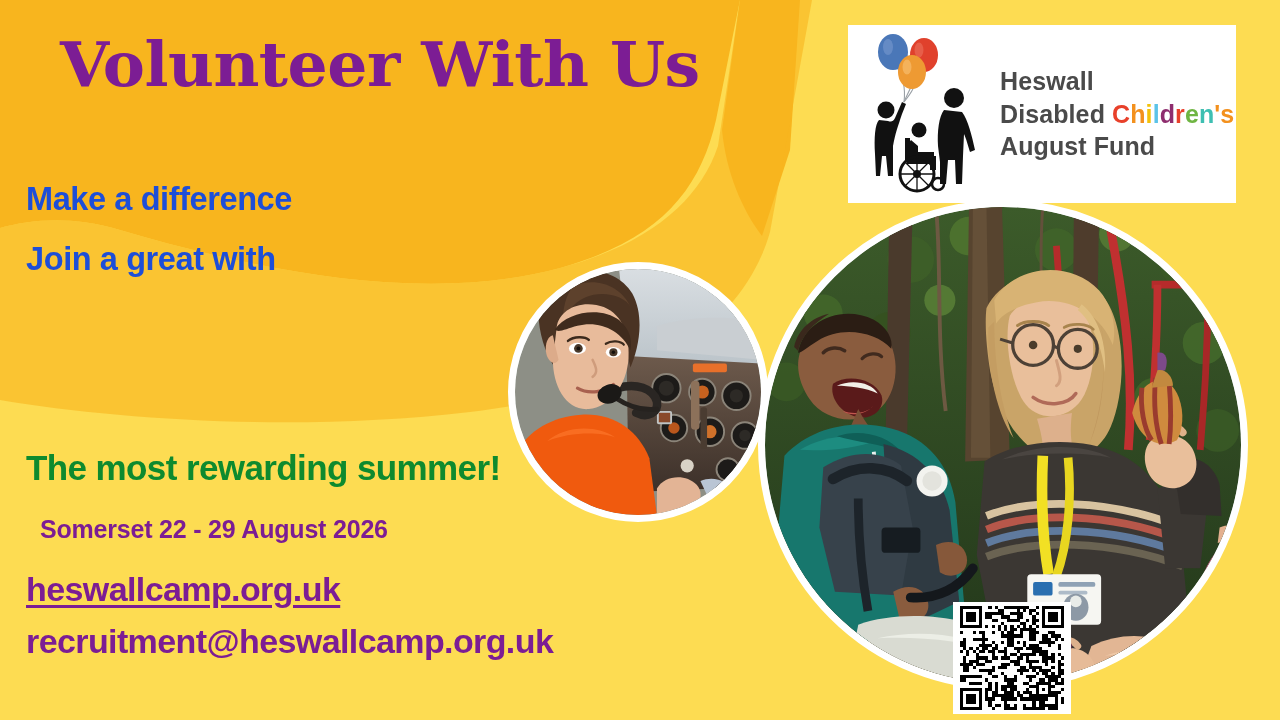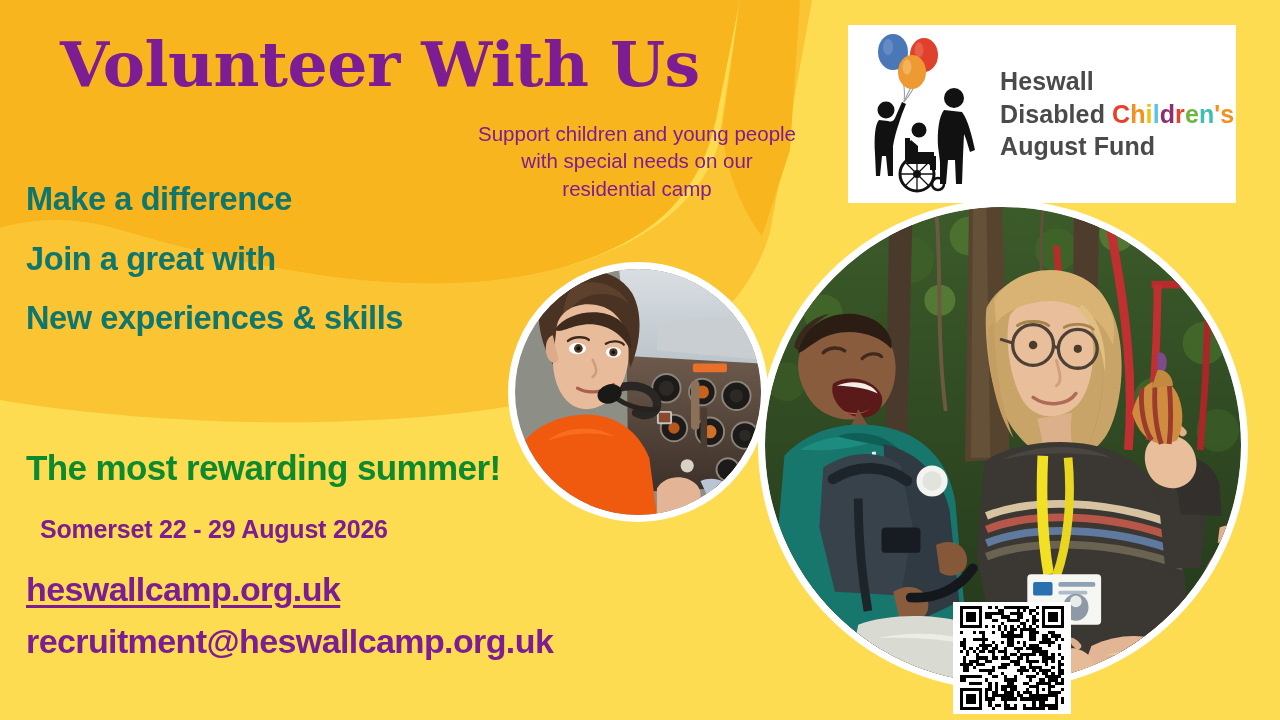--- a/index.html
+++ b/index.html
@@ -36,21 +36,21 @@
     line-height:1.33;
     color:#7C1D94;
     font-weight:400;
   }
 
   
   .benefits { position:absolute; left:26px; top:183px; width:520px; }
   .benefit {
     font-size:32.5px;
     font-weight:700;
-    color:#0f766e;
+    color:#1d4ed8;
     letter-spacing:-0.4px;
     line-height:1;
     margin-bottom:27px;
     white-space:nowrap;
   }
 
   
   .tagline {
     position:absolute; left:26px; top:448px;
     font-size:35px;
@@ -153,26 +153,24 @@
              C420,306 250,268 120,230 C70,215 30,220 0,228 Z" fill="#F8B51E"></path>
     <path d="M740,0 L800,0 L790,150 L762,236 C742,210 726,172 722,130 Z" fill="#F8B51E"></path>
     <path d="M0,228 C30,220 70,215 120,230 C250,268 420,306 560,268
              C650,244 700,200 718,146 L740,0 L812,0
              L770,232 C742,330 640,392 470,412
              C300,432 120,420 0,400 Z" fill="#F8B51E" opacity="0.62"></path>
   </svg>
 
   <div class="title">Volunteer With Us</div>
 
-  <div class="subtitle">Support children and young people with special needs on our residential camp</div>
 
   <div class="benefits">
     <div class="benefit">Make a difference</div>
     <div class="benefit">Join a great with</div>
-    <div class="benefit">New experiences &amp; skills</div>
   </div>
 
   <div class="tagline">The most rewarding summer!</div>
 
   <div class="dates">Somerset 22 - 29 August 2026</div>
 
   <div class="website">heswallcamp.org.uk</div>
   <div class="email">recruitment@heswallcamp.org.uk</div>
 
   <div class="logo-card">

